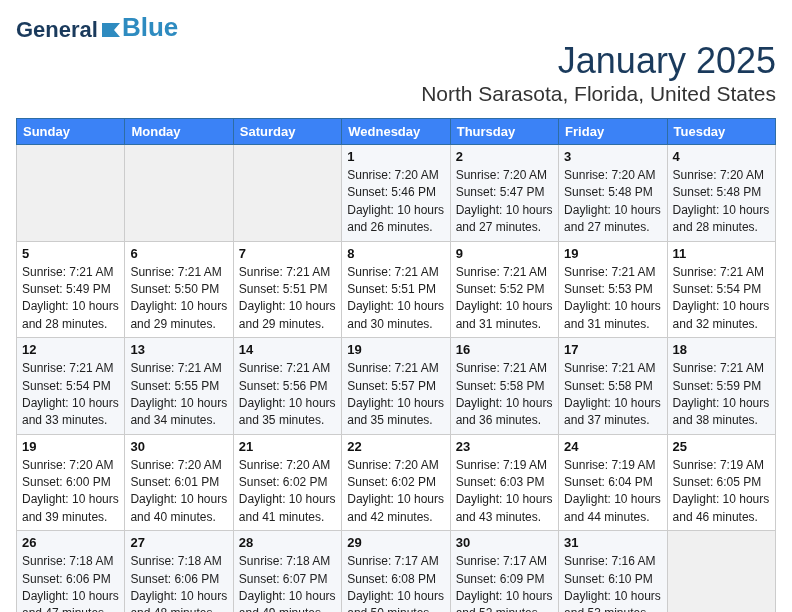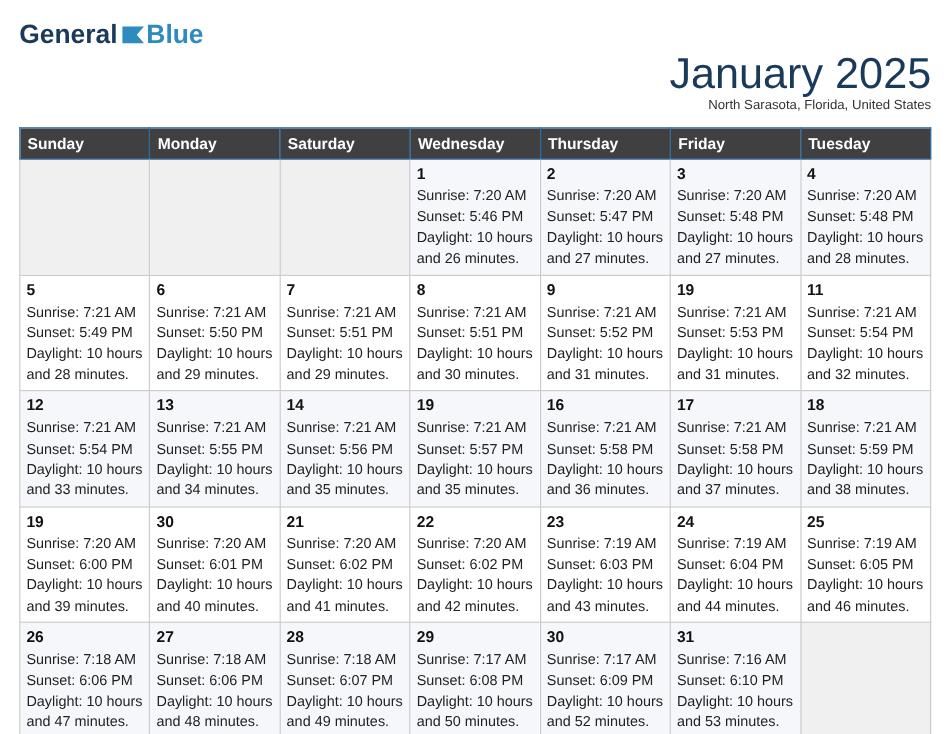--- a/index.html
+++ b/index.html
@@ -24,30 +24,30 @@
     .title-area {
       text-align: right;
       margin-top: 24px;
     }
     .month-title {
       font-size: 36px;
       font-weight: normal;
       color: #1a3a5c;
     }
     .location {
-      font-size: 11px;
+      font-size: 21px;
       color: #333;
     }
     table {
       width: 100%;
       border-collapse: collapse;
       font-size: 11px;
     }
     thead tr th {
-      background: #404040;
+      background: #3b82f6;
       color: #fff;
       text-align: left;
       padding: 5px 6px;
       font-size: 13px;
       font-weight: bold;
       border: 1px solid #2e6da4;
     }
     tbody tr td {
       border: 1px solid #ccc;
       vertical-align: top;
@@ -81,21 +81,21 @@
 <body>
 
 <div class="header">
   <div class="logo">
     <div style="display:flex; align-items:center; gap:2px;">
       <span style="font-size:22px; font-weight:bold; color:#1a3a5c;">General</span>
       <svg width="22" height="18" viewBox="0 0 22 18">
         <polygon points="2,2 20,2 14,9 20,16 2,16" fill="#2e8bc0"></polygon>
       </svg>
     </div>
-    <span style="font-size:22px; font-weight:bold; color:#2e8bc0; margin-top:-4px;">Blue</span>
+    <span style="font-size:26px; font-weight:bold; color:#2e8bc0; margin-top:-4px;">Blue</span>
   </div>
   <div class="title-area">
     <div class="month-title">January 2025</div>
     <div class="location">North Sarasota, Florida, United States</div>
   </div>
 </div>
 
 <table>
   <thead>
     <tr>

